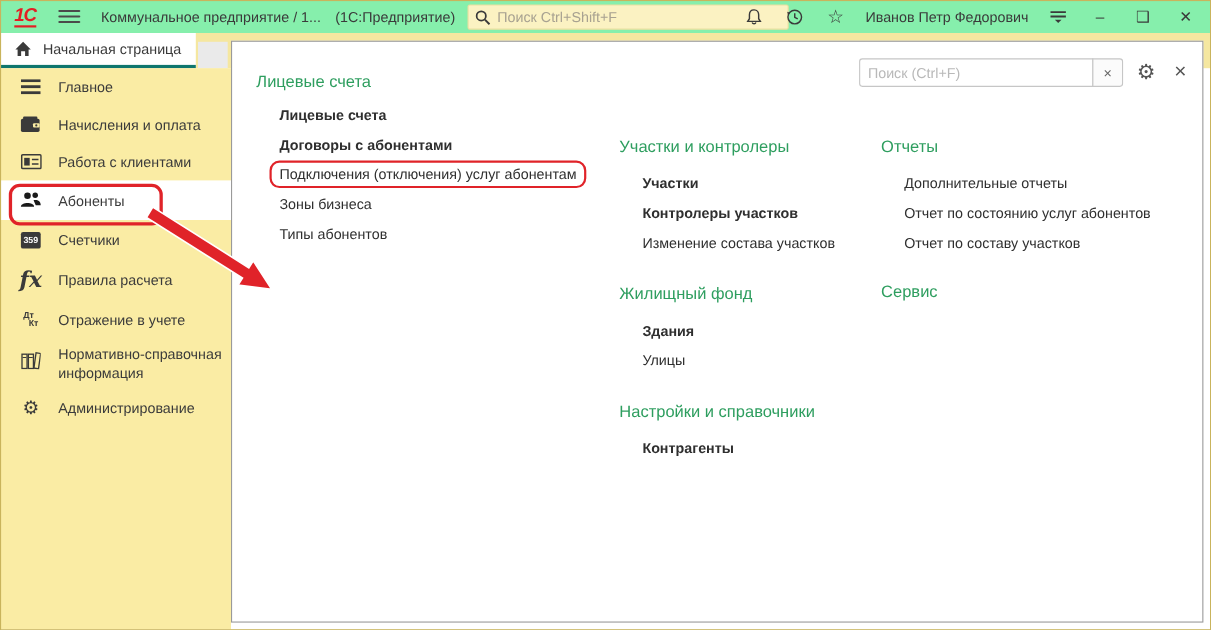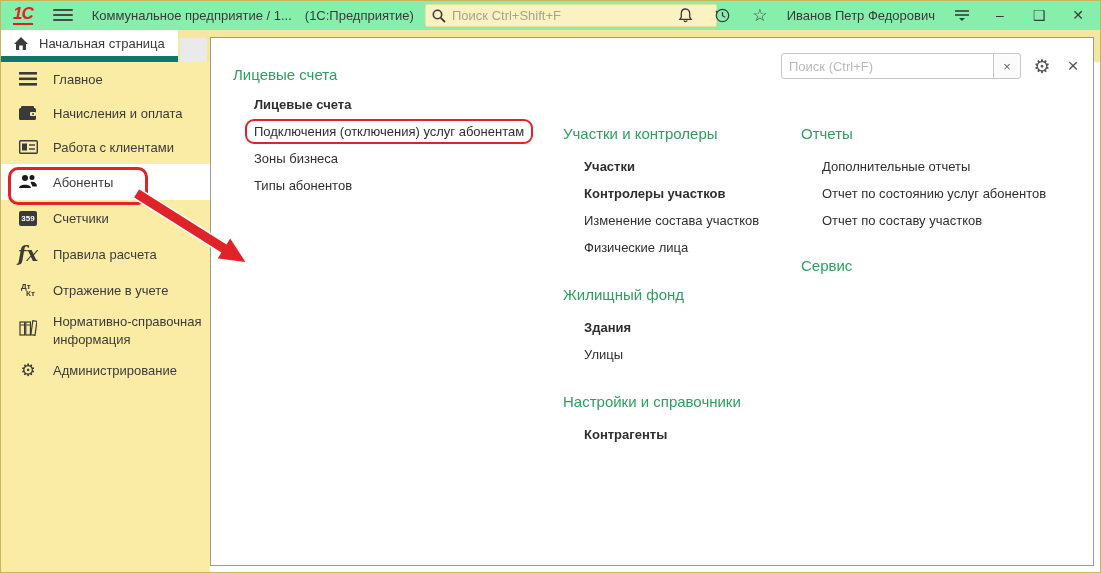--- a/index.html
+++ b/index.html
@@ -35,21 +35,21 @@
   .tb-right { position:absolute; right:12px; top:0; height:30px; display:flex; align-items:center; gap:17px; }
   .tb-ico { width:20px; height:20px; display:flex; align-items:center; justify-content:center; cursor:pointer; color:#3a3a3a; }
   .tb-user { color:#3a3a3a; white-space:nowrap; }
   .glyph { font-size:17px; line-height:1; color:#3a3a3a; }
   .winbtn { width:22px; text-align:center; cursor:pointer; color:#3a3a3a; font-size:14px; }
 
   
   .tabrow { position:absolute; left:0; top:30px; width:1101px; height:32px; background:#f5e7a0; z-index:5; }
   .tab {
     position:absolute; left:0; top:0; width:178px; height:32px; background:#ffffff;
-    border-bottom:6px solid #0f766e; display:flex; align-items:center; gap:10px;
+    border-bottom:3px solid #0f766e; display:flex; align-items:center; gap:10px;
     padding-left:13px; cursor:pointer;
   }
   .tab-label { color:#3a3a3a; }
   .tab-spacer { position:absolute; left:180px; top:8px; width:27px; height:24px; background:#eaeaea; }
 
   
   .sidebar { position:absolute; left:0; top:62px; width:210px; height:510px; background:#faeca4; z-index:6; }
   .sb-item { position:relative; height:34px; display:flex; align-items:center; padding-left:16px; gap:13px; cursor:pointer; }
   .sb-item--active { height:36px; background:#ffffff; }
   .sb-item--std { height:36px; }
@@ -256,33 +256,33 @@
     <input type="text" placeholder="Поиск (Ctrl+F)" style="">
   </div>
   <div class="p-search-clear">×</div>
   <div class="p-gear">⚙</div>
   <div class="p-close">×</div>
 
   <div class="col col1">
     <div class="sec-header">Лицевые счета</div>
     <div class="items">
       <div class="mi bold">Лицевые счета</div>
+      <div class="mi bold">Договоры с абонентами</div>
       <div class="mi"><span class="hl">Подключения (отключения) услуг абонентам</span></div>
       <div class="mi">Зоны бизнеса</div>
       <div class="mi">Типы абонентов</div>
     </div>
   </div>
 
   <div class="col col2">
     <div class="sec-header mt-first">Участки и контролеры</div>
     <div class="items">
       <div class="mi bold">Участки</div>
       <div class="mi bold">Контролеры участков</div>
       <div class="mi">Изменение состава участков</div>
-      <div class="mi">Физические лица</div>
     </div>
     <div class="sec-header mt-next">Жилищный фонд</div>
     <div class="items">
       <div class="mi bold">Здания</div>
       <div class="mi">Улицы</div>
     </div>
     <div class="sec-header mt-next">Настройки и справочники</div>
     <div class="items">
       <div class="mi bold">Контрагенты</div>
     </div>

